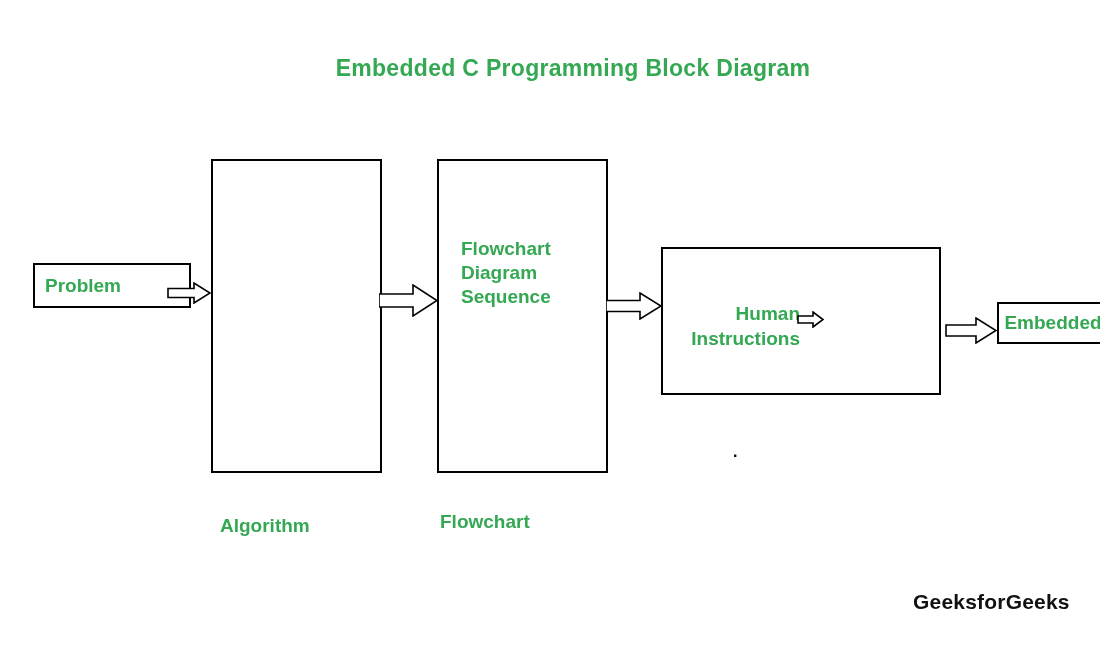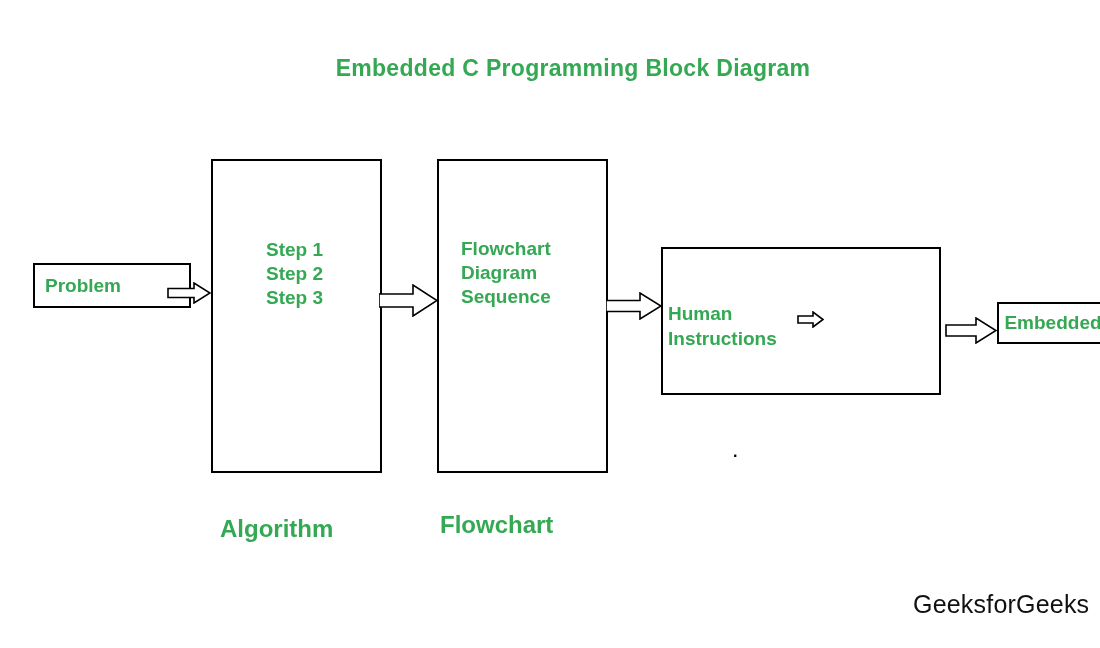--- a/index.html
+++ b/index.html
@@ -37,25 +37,25 @@
   .node-label{font-size:19px;}
   .multiline{
     position:absolute;
     font-size:19px;
     line-height:24px;
     color:#34A853;
     font-weight:bold;
   }
   .steps-text{left:266px;top:238px;}
   .flowchart-text{left:461px;top:237px;}
-  .human-text{left:668px;top:301px;width:132px;line-height:25px;text-align:left;}
+  .human-text{left:668px;top:301px;width:132px;line-height:25px;text-align:right;}
   .machine-text{left:824px;top:300px;width:112px;line-height:25px;text-align:center;}
   .caption{
     position:absolute;
-    font-size:24px;
+    font-size:19px;
     font-weight:bold;
     color:#34A853;
     text-align:right;
   }
   .caption-algorithm{left:220px;top:515px;}
   .caption-flowchart{left:440px;top:511px;}
   .arrow{position:absolute;display:block;}
   .arrow polygon{fill:#ffffff;stroke:#000000;stroke-width:1.6;stroke-linejoin:miter;}
   .arrow-1{left:167px;top:282px;}
   .arrow-2{left:379px;top:284px;}
@@ -63,47 +63,42 @@
   .arrow-4{left:797px;top:311px;}
   .arrow-5{left:945px;top:317px;}
   .stray-dot{
     position:absolute;
     left:733px;top:444px;
     font-size:16px;font-weight:bold;color:#000000;line-height:16px;
   }
   .watermark{
     position:absolute;
     left:913px;top:590px;
-    font-size:25px;
-    font-weight:normal;
+    font-size:21px;
+    font-weight:bold;
     letter-spacing:.2px;
     color:#111111;
   }
 </style>
 </head>
 <body>
 
 <div class="canvas">
 
   <h1 class="title">Embedded C Programming Block Diagram</h1>
 
   <div class="box box-problem">
     <span class="gtext node-label">Problem</span>
   </div>
 
   <svg class="arrow arrow-1" width="44" height="22" viewBox="0 0 44 22">
     <polygon points="1,6.5 27,6.5 27,1 43,11 27,21 27,15.5 1,15.5"></polygon>
   </svg>
 
   <div class="box box-algorithm"></div>
-  <div class="multiline steps-text">
-    <div>Step 1</div>
-    <div>Step 2</div>
-    <div>Step 3</div>
-  </div>
 
   <svg class="arrow arrow-2" width="59" height="33" viewBox="0 0 59 33">
     <polygon points="0,10 34,10 34,1 58,16.5 34,32 34,23 0,23"></polygon>
   </svg>
 
   <div class="box box-flowchart"></div>
   <div class="multiline flowchart-text">
     <div>Flowchart</div>
     <div>Diagram</div>
     <div>Sequence</div>

